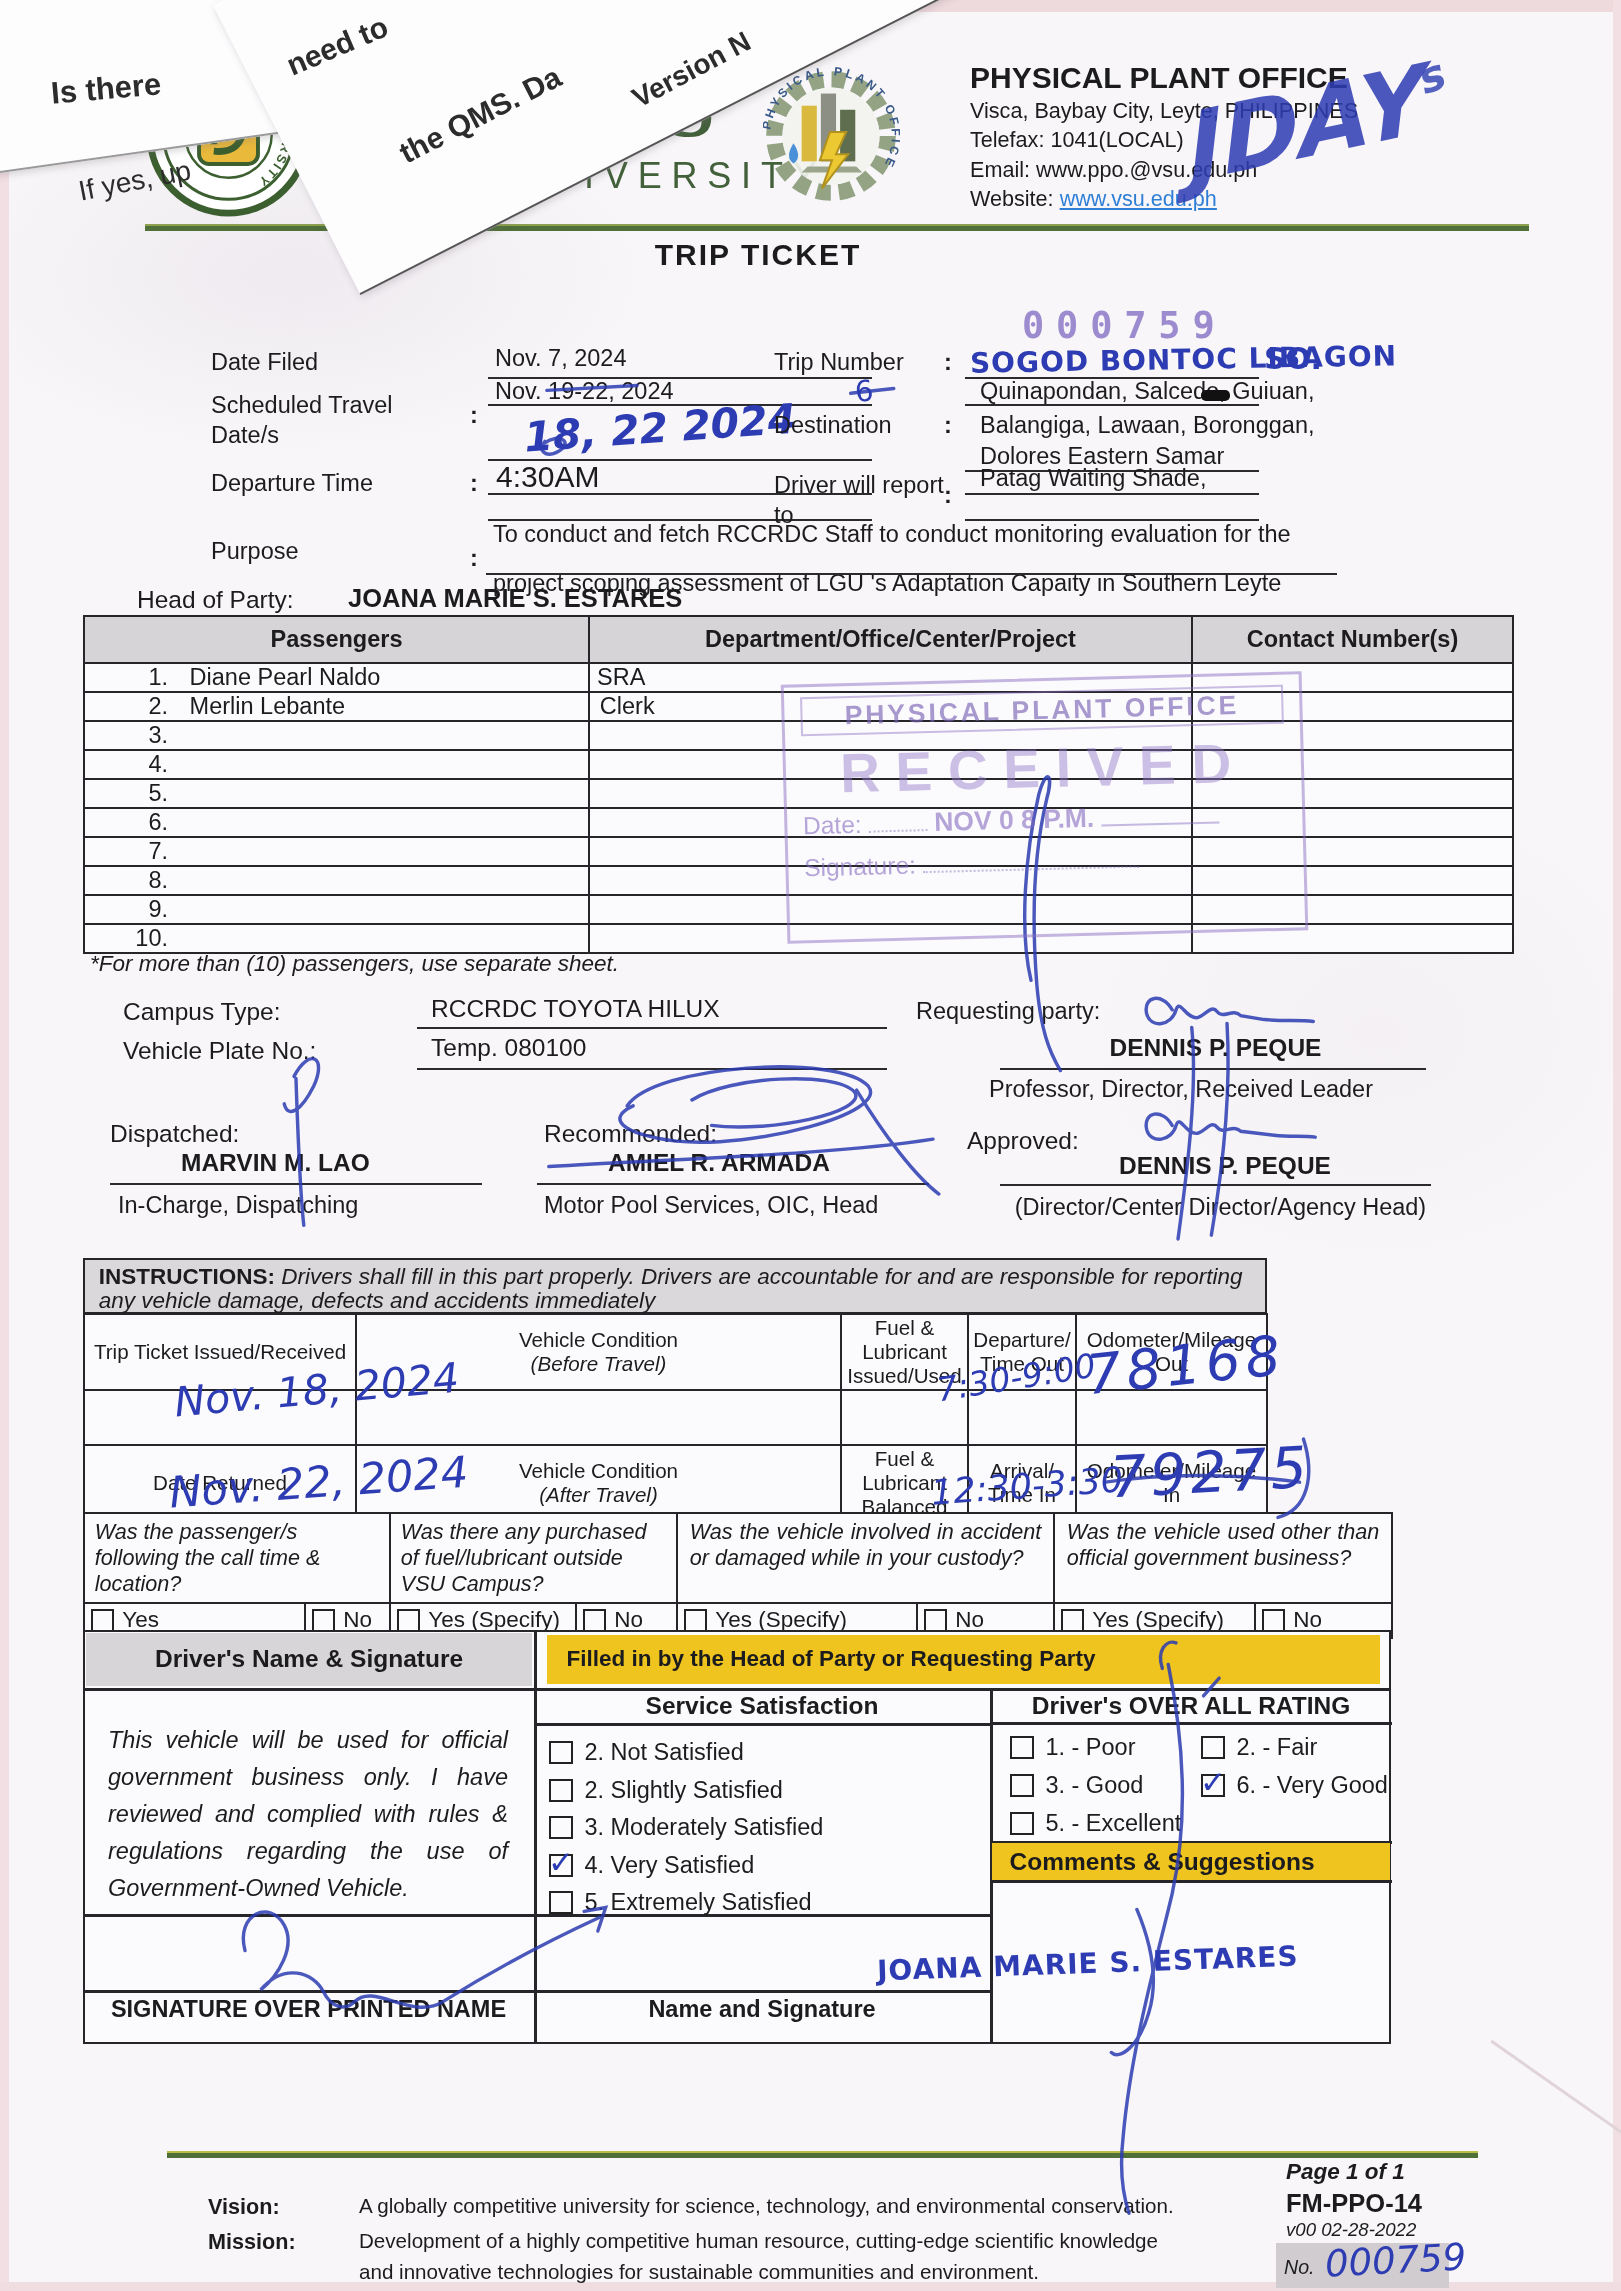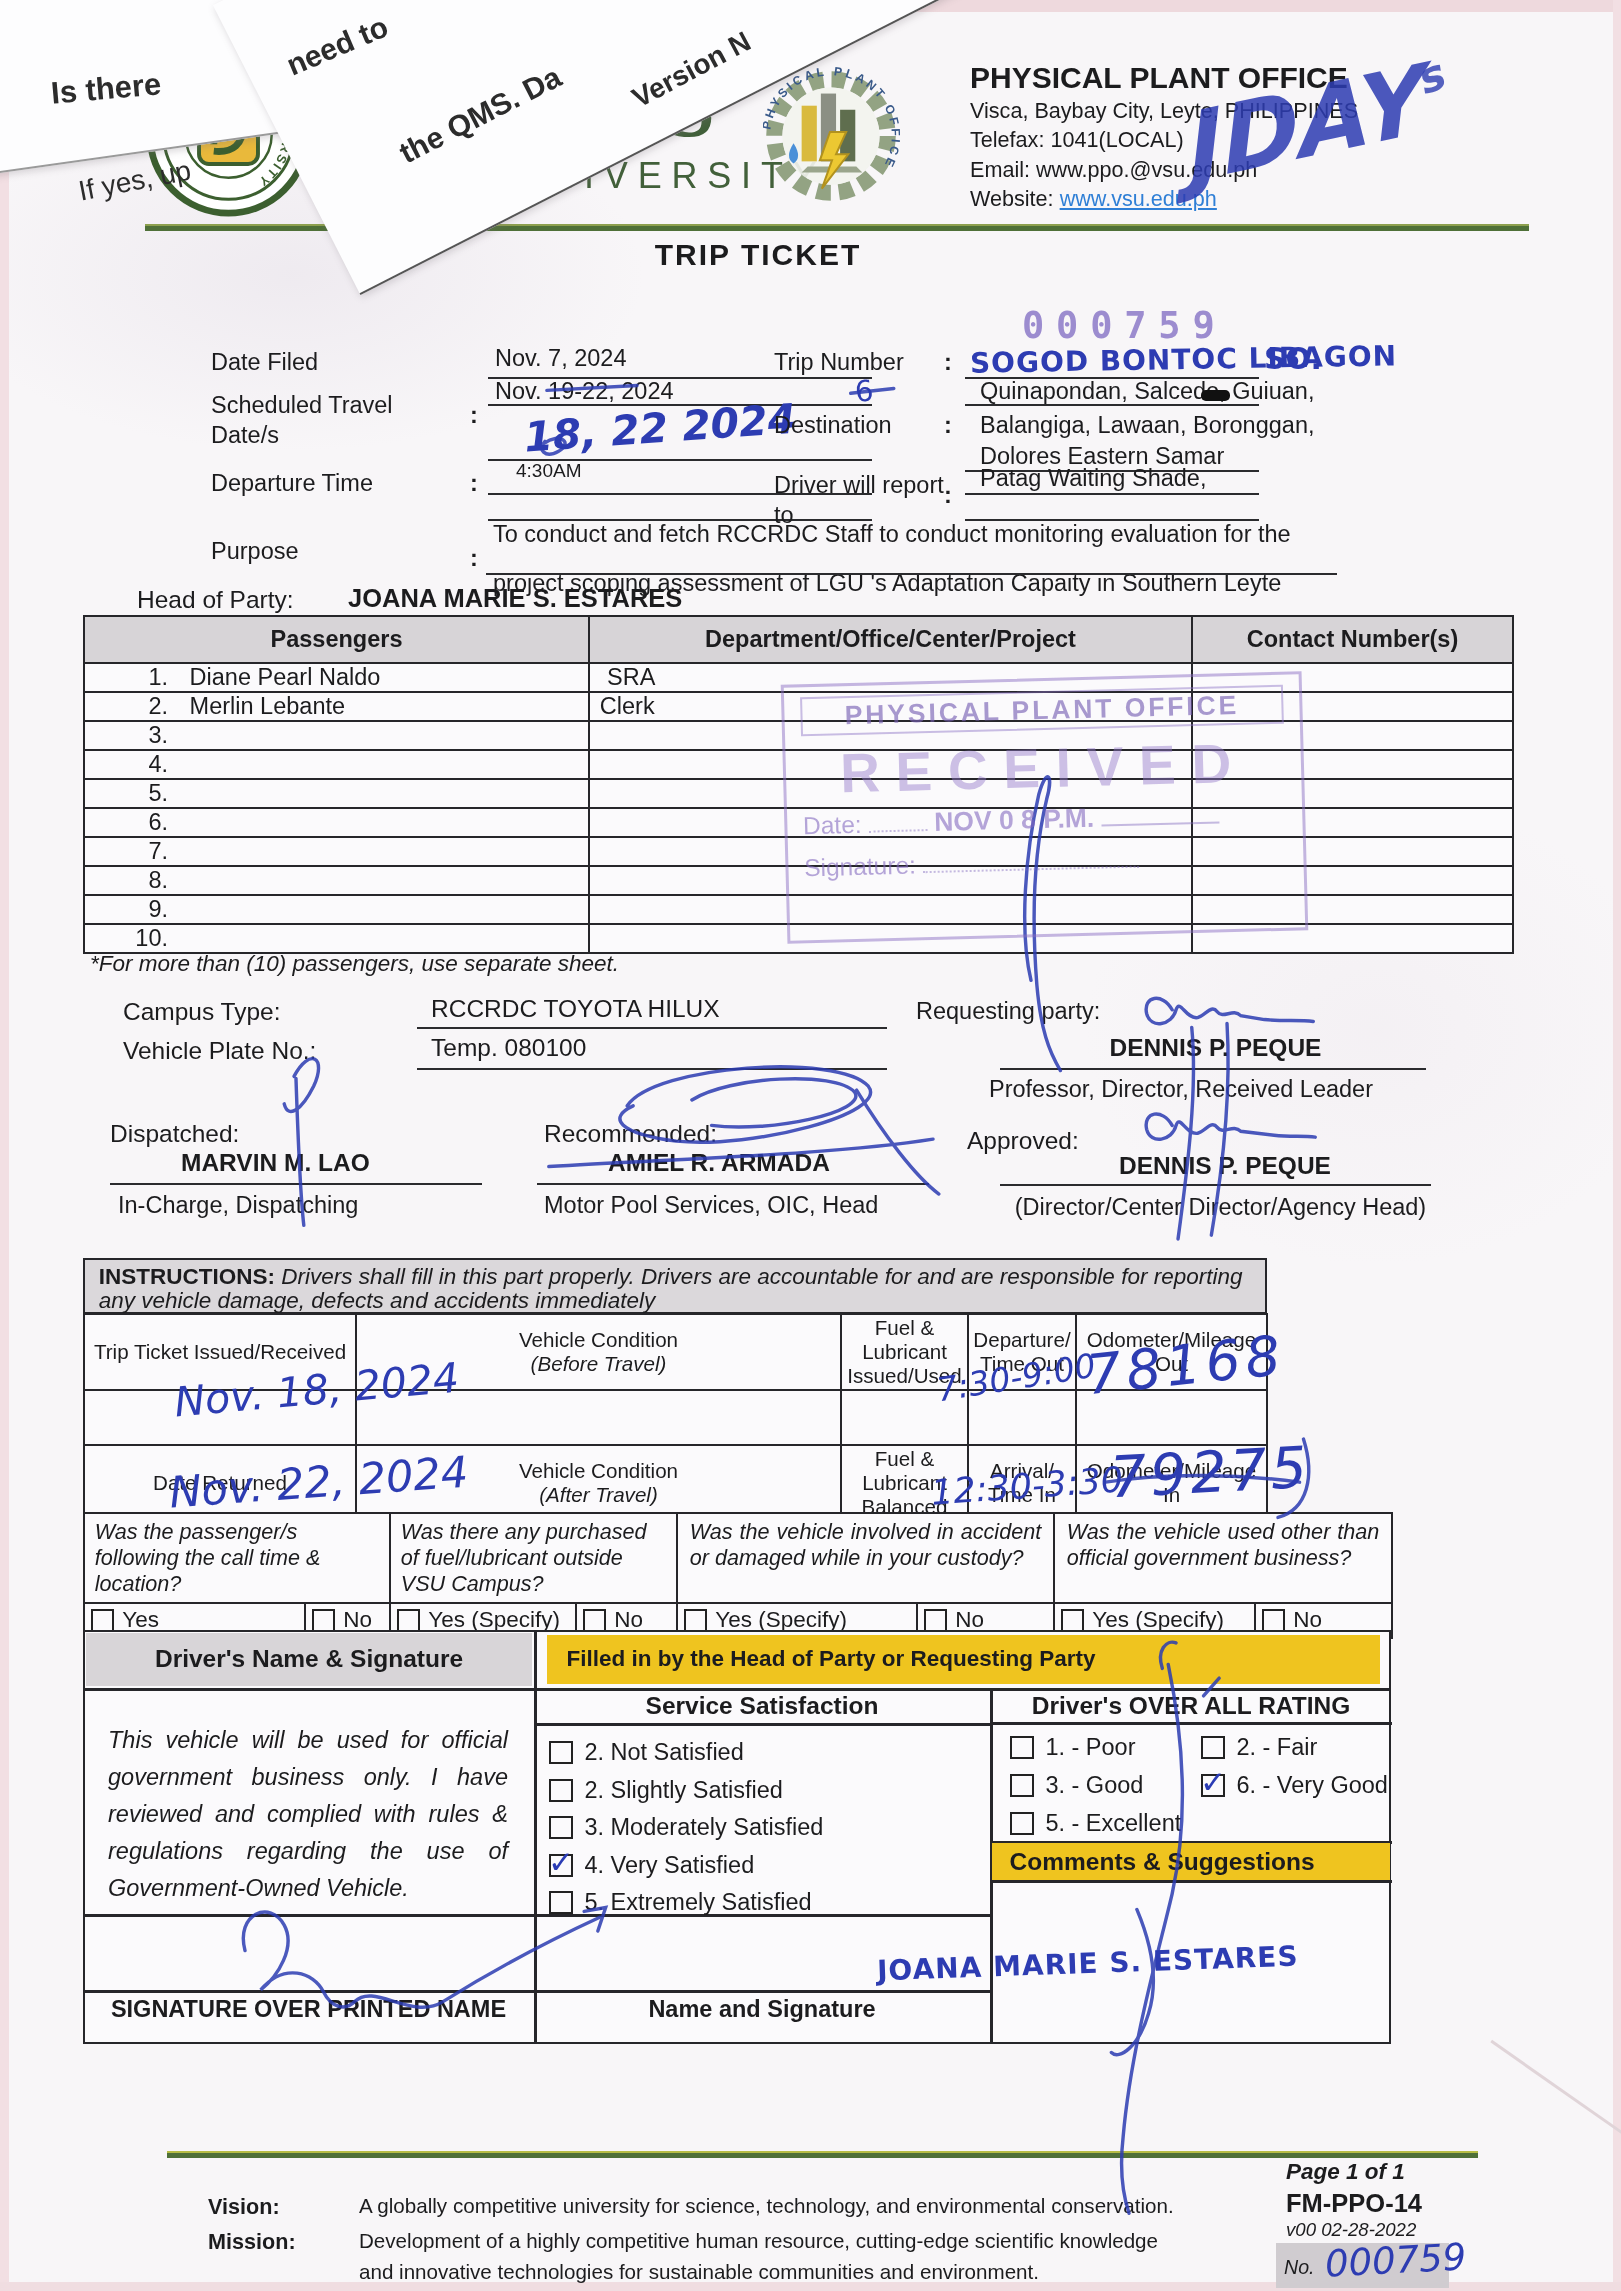--- a/index.html
+++ b/index.html
@@ -113,21 +113,21 @@
   </div>
   <div class="abs t b" style="left:470px;top:402px;font-size:23.5px;">:</div>
   <div class="abs t" style="left:495px;top:378px;font-size:23.5px;"><span>Nov. </span><span>19-22</span><span>, 2024</span></div>
   <div class="hw" style="left:855px;top:374px;font-size:29px;transform:rotate(-6deg);">6</div>
   <div class="ul" style="left:488px;top:404px;width:384px;"></div>
   <div class="hw hw-it" style="left:524px;top:404px;font-size:41px;font-weight:bold;transform:rotate(-4deg);">18, 22 2024</div>
   <div class="ul" style="left:488px;top:459px;width:384px;"></div>
 
   <div class="abs t" style="left:211px;top:470px;font-size:23.5px;">Departure Time</div>
   <div class="abs t b" style="left:470px;top:470px;font-size:23.5px;">:</div>
-  <div class="abs t" style="left:516px;top:460px;font-size:19px;text-align:center;">4:30AM</div>
+  <div class="abs t" style="left:496px;top:460px;font-size:30px;text-align:center;">4:30AM</div>
   <div class="ul" style="left:488px;top:493px;width:384px;"></div>
   <div class="ul" style="left:488px;top:519px;width:384px;"></div>
 
   <div class="abs t" style="left:211px;top:538px;font-size:23.5px;">Purpose</div>
   <div class="abs t b" style="left:470px;top:545px;font-size:23.5px;">:</div>
   <div class="abs t" style="left:493px;top:521px;font-size:23.5px;">To conduct and fetch RCCRDC Staff to conduct monitoring evaluation for the</div>
   <div class="abs t" style="left:493px;top:546px;font-size:23.5px;margin-top:24px;">project scoping assessment of LGU 's Adaptation Capaity in Southern Leyte</div>
   <div class="ul" style="left:486px;top:573px;width:851px;"></div>
 
   <div class="abs t" style="left:774px;top:349px;font-size:23.5px;">Trip Number</div>
@@ -166,21 +166,21 @@
     <thead>
       <tr>
         <th>Passengers</th>
         <th>Department/Office/Center/Project</th>
         <th>Contact Number(s)</th>
       </tr>
     </thead>
     <tbody>
       <tr>
           <td><span style="display:inline-block;width:83px;text-align:right;">1.</span><span style="margin-left:21.6px;">Diane Pearl Naldo</span></td>
-          <td style="padding-left:17px;margin-top:46px;">SRA</td>
+          <td style="padding-left:7px;margin-top:46px;">SRA</td>
           <td></td>
         </tr>
       <tr>
           <td><span style="display:inline-block;width:83px;text-align:right;">2.</span><span style="margin-left:21.6px;">Merlin Lebante</span></td>
           <td style="padding-left:9.8px;">Clerk</td>
           <td></td>
         </tr>
       <tr>
           <td><span style="display:inline-block;width:83px;text-align:right;">3.</span></td>
           <td></td>

